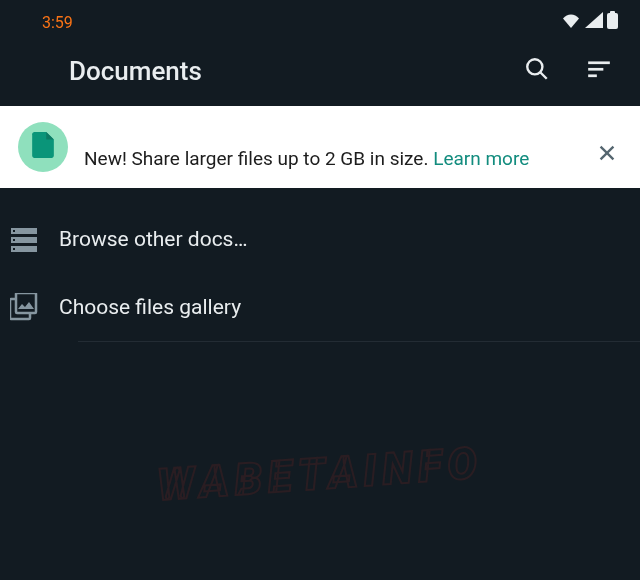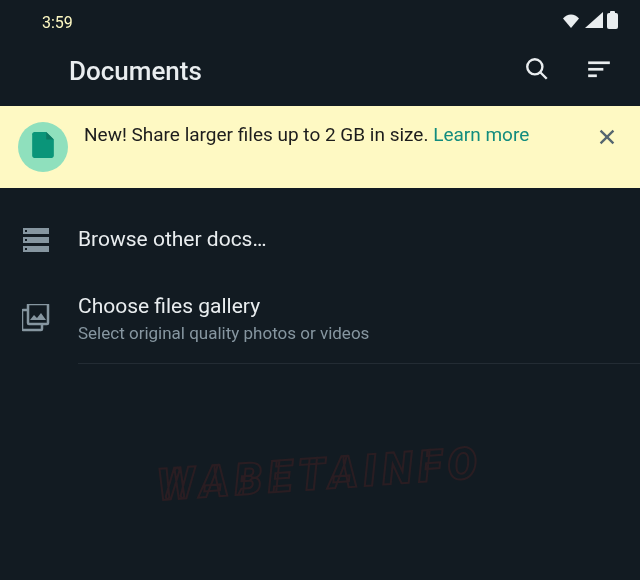--- a/index.html
+++ b/index.html
@@ -19,21 +19,21 @@
     .status-bar {
       display: flex;
       justify-content: space-between;
       align-items: center;
       padding: 10px 22px 6px 42px;
       height: 40px;
     }
     .status-time {
       font-size: 16px;
       font-weight: 400;
-      color: #fef9c3;
+      color: #f97316;
     }
     .status-icons {
       display: flex;
       align-items: center;
       gap: 4px;
     }
     .header {
       display: flex;
       align-items: center;
       justify-content: space-between;
@@ -49,23 +49,23 @@
       font-weight: 500;
       color: #e9edef;
     }
     .header-right {
       display: flex;
       align-items: center;
       gap: 36px;
       padding-right: 6px;
     }
     .banner {
-      background: #fef9c3;
-      display: flex;
-      align-items: flex-start;
+      background: #ffffff;
+      display: flex;
+      align-items: flex-end;
       padding: 16px 18px;
       gap: 16px;
     }
     .banner-icon-circle {
       width: 50px;
       height: 50px;
       border-radius: 50%;
       background: #8fe0bd;
       display: flex;
       align-items: center;
@@ -87,22 +87,22 @@
       cursor: pointer;
       padding: 4px;
       flex-shrink: 0;
     }
     .list {
       padding-top: 18px;
     }
     .list-item {
       display: flex;
       align-items: center;
-      padding: 20px 22px;
-      gap: 28px;
+      padding: 20px 10px;
+      gap: 21px;
       cursor: pointer;
     }
     .list-item-icon {
       width: 28px;
       display: flex;
       align-items: center;
       justify-content: center;
       color: #8696a0;
       flex-shrink: 0;
     }
@@ -225,20 +225,19 @@
   <div class="list-item">
     <div class="list-item-icon">
       <svg width="28" height="28" viewBox="0 0 28 28" fill="#8696a0">
         <rect x="0" y="6" width="20" height="20" rx="1" fill="none" stroke="#8696a0" stroke-width="2.5"></rect>
         <rect x="6" y="0" width="20" height="20" rx="1" fill="#121b22" stroke="#8696a0" stroke-width="2.5"></rect>
         <path d="M8 16 L12 11 L15 14 L19 9 L24 16 Z" fill="#8696a0"></path>
       </svg>
     </div>
     <div class="list-item-content">
       <div class="list-item-title">Choose files gallery</div>
-      <div class="list-item-subtitle">Select original quality photos or videos</div>
     </div>
   </div>
 
   <div class="divider"></div>
 </div>
 
 <div class="watermark">WABETAINFO</div>
 
 </body></html>

